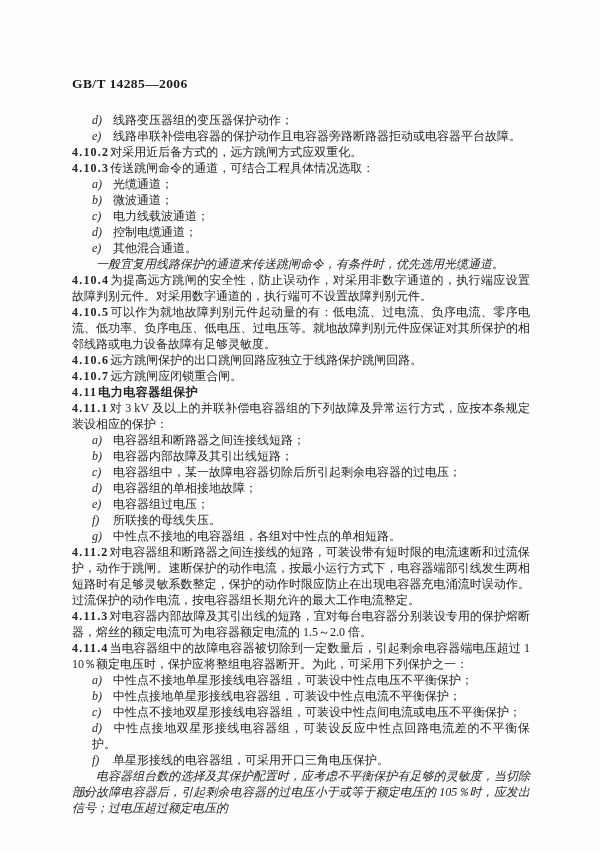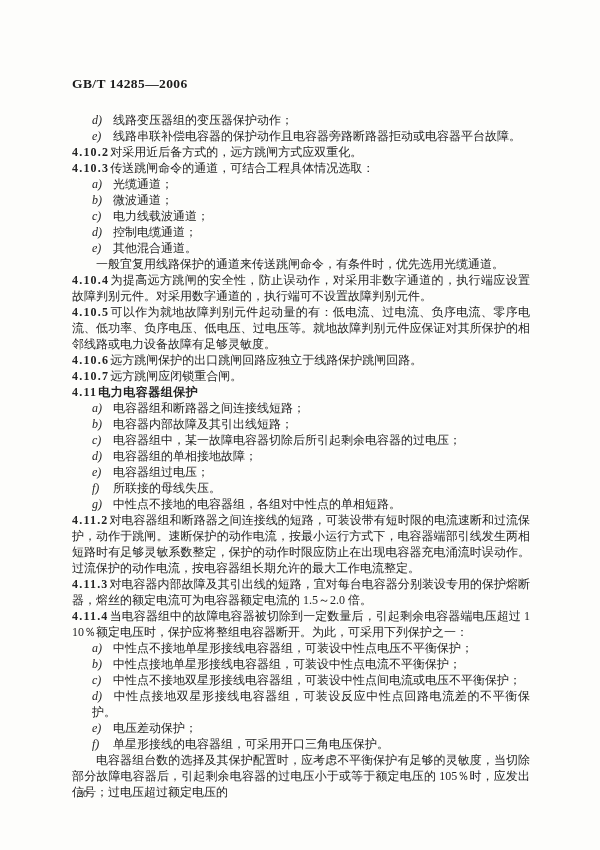--- a/index.html
+++ b/index.html
@@ -41,21 +41,21 @@
     margin-right: 1px;
     white-space: nowrap;
   }
   .heading .txt { font-weight: bold; letter-spacing: 0.5px; }
   .li { padding-left: 20px; }
   .li .label {
     display: inline-block;
     width: 21px;
     font-style: italic;
   }
-  .para { text-indent: 24px; }
+  .para { text-indent: 24px; font-style: italic; }
   .page-number {
     position: absolute;
     left: 78px; top: 788px;
     font-size: 10px;
     color: #2a2a2a;
   }
 </style>
 </head>
 <body>
 
@@ -70,32 +70,32 @@
       <p class="li"><span class="label">b)</span><span class="txt">微波通道；</span></p>
       <p class="li"><span class="label">c)</span><span class="txt">电力线载波通道；</span></p>
       <p class="li"><span class="label">d)</span><span class="txt">控制电缆通道；</span></p>
       <p class="li"><span class="label">e)</span><span class="txt">其他混合通道。</span></p>
       <p class="para"><span class="txt">一般宜复用线路保护的通道来传送跳闸命令，有条件时，优先选用光缆通道。</span></p>
       <p class="clause"><span class="num">4.10.4</span><span class="txt">为提高远方跳闸的安全性，防止误动作，对采用非数字通道的，执行端应设置故障判别元件。对采用数字通道的，执行端可不设置故障判别元件。</span></p>
       <p class="clause"><span class="num">4.10.5</span><span class="txt">可以作为就地故障判别元件起动量的有：低电流、过电流、负序电流、零序电流、低功率、负序电压、低电压、过电压等。就地故障判别元件应保证对其所保护的相邻线路或电力设备故障有足够灵敏度。</span></p>
       <p class="clause"><span class="num">4.10.6</span><span class="txt">远方跳闸保护的出口跳闸回路应独立于线路保护跳闸回路。</span></p>
       <p class="clause"><span class="num">4.10.7</span><span class="txt">远方跳闸应闭锁重合闸。</span></p>
       <p class="heading"><span class="num">4.11</span><span class="txt">电力电容器组保护</span></p>
+      <p class="clause"><span class="num">4.11.1</span><span class="txt">对 3 kV 及以上的并联补偿电容器组的下列故障及异常运行方式，应按本条规定装设相应的保护：</span></p>
       <p class="li"><span class="label">a)</span><span class="txt">电容器组和断路器之间连接线短路；</span></p>
       <p class="li"><span class="label">b)</span><span class="txt">电容器内部故障及其引出线短路；</span></p>
       <p class="li"><span class="label">c)</span><span class="txt">电容器组中，某一故障电容器切除后所引起剩余电容器的过电压；</span></p>
       <p class="li"><span class="label">d)</span><span class="txt">电容器组的单相接地故障；</span></p>
       <p class="li"><span class="label">e)</span><span class="txt">电容器组过电压；</span></p>
       <p class="li"><span class="label">f)</span><span class="txt">所联接的母线失压。</span></p>
       <p class="li"><span class="label">g)</span><span class="txt">中性点不接地的电容器组，各组对中性点的单相短路。</span></p>
       <p class="clause"><span class="num">4.11.2</span><span class="txt">对电容器组和断路器之间连接线的短路，可装设带有短时限的电流速断和过流保护，动作于跳闸。速断保护的动作电流，按最小运行方式下，电容器端部引线发生两相短路时有足够灵敏系数整定，保护的动作时限应防止在出现电容器充电涌流时误动作。过流保护的动作电流，按电容器组长期允许的最大工作电流整定。</span></p>
       <p class="clause"><span class="num">4.11.3</span><span class="txt">对电容器内部故障及其引出线的短路，宜对每台电容器分别装设专用的保护熔断器，熔丝的额定电流可为电容器额定电流的 1.5～2.0 倍。</span></p>
       <p class="clause"><span class="num">4.11.4</span><span class="txt">当电容器组中的故障电容器被切除到一定数量后，引起剩余电容器端电压超过 110％额定电压时，保护应将整组电容器断开。为此，可采用下列保护之一：</span></p>
       <p class="li"><span class="label">a)</span><span class="txt">中性点不接地单星形接线电容器组，可装设中性点电压不平衡保护；</span></p>
       <p class="li"><span class="label">b)</span><span class="txt">中性点接地单星形接线电容器组，可装设中性点电流不平衡保护；</span></p>
       <p class="li"><span class="label">c)</span><span class="txt">中性点不接地双星形接线电容器组，可装设中性点间电流或电压不平衡保护；</span></p>
       <p class="li"><span class="label">d)</span><span class="txt">中性点接地双星形接线电容器组，可装设反应中性点回路电流差的不平衡保护。</span></p>
-      <p class="li"><span class="label">e)</span><span class="txt">电压差动保护；</span></p>
       <p class="li"><span class="label">f)</span><span class="txt">单星形接线的电容器组，可采用开口三角电压保护。</span></p>
       <p class="para"><span class="txt">电容器组台数的选择及其保护配置时，应考虑不平衡保护有足够的灵敏度，当切除部分故障电容器后，引起剩余电容器的过电压小于或等于额定电压的 105％时，应发出信号；过电压超过额定电压的</span></p>
     </div>
   <div class="page-number">20</div>
 </div>
 
 </body></html>

